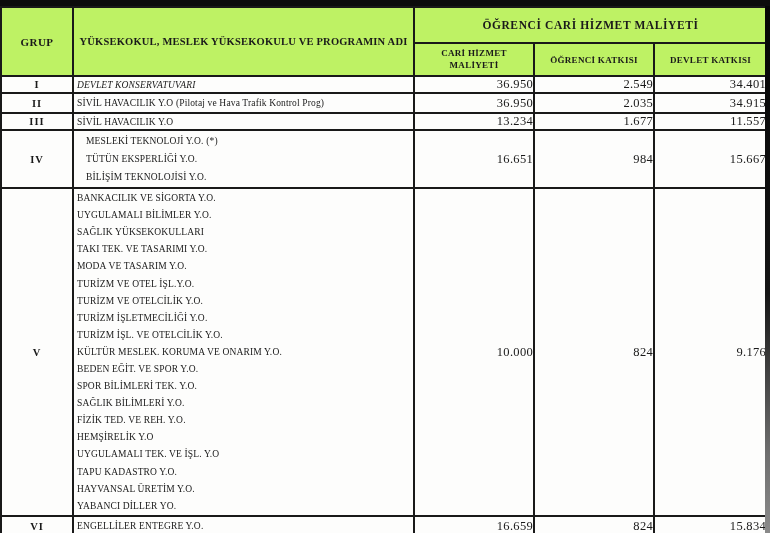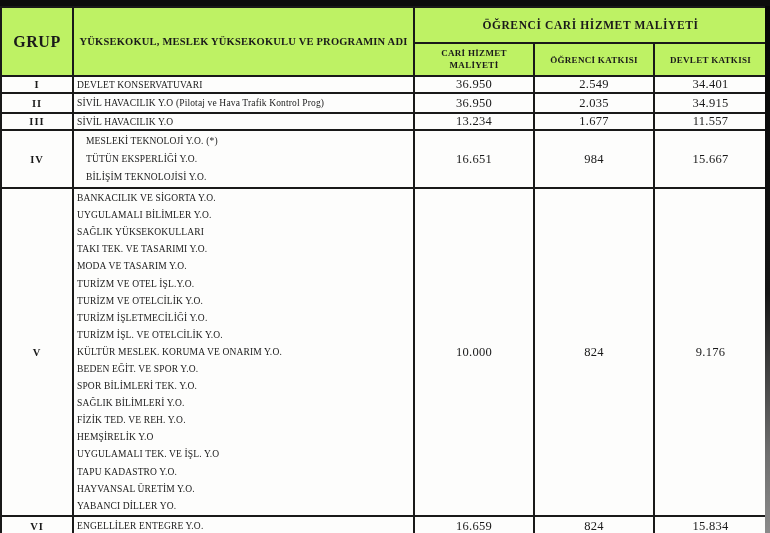--- a/index.html
+++ b/index.html
@@ -44,21 +44,21 @@
     padding: 0;
     overflow: hidden;
   }
   
   thead th {
     font-weight: bold;
     text-align: center;
     vertical-align: middle;
     background: #bef264;
   }
-  th.h-grup { font-size: 16px; letter-spacing: 0.5px; }
+  th.h-grup { font-size: 11px; letter-spacing: 0.5px; }
   th.h-name { font-size: 10.5px; letter-spacing: 0.2px; }
   th.h-group-cost { font-size: 11.5px; letter-spacing: 0.6px; height: 34px; }
   tr.subhead th { font-size: 9px; letter-spacing: 0.3px; height: 31px; }
   th.h-cari span { display: block; max-width: 82px; margin: 0 auto; line-height: 1.25; font-family: Liberation Serif, serif; }
   
   td.grup-cell {
     font-weight: bold;
     font-size: 10.5px;
     text-align: center;
     vertical-align: middle;
@@ -73,21 +73,21 @@
   }
   .program-line {
     font-size: 9.5px;
     letter-spacing: 0.15px;
     white-space: nowrap;
     display: flex;
     align-items: center;
   }
   td.value-cell {
     font-size: 12.5px;
-    text-align: center;
+    text-align: right;
     vertical-align: middle;
     letter-spacing: 0.3px;
   }
 </style>
 </head>
 <body>
 
 <div class="page">
   <div class="scan-bar-top"></div>
   <div class="scan-bar-right"></div>
@@ -111,21 +111,21 @@
             <span>CARİ HİZMET MALİYETİ</span>
           </th>
         <th>ÖĞRENCİ KATKISI</th>
         <th>DEVLET KATKISI</th>
       </tr>
     </thead>
     <tbody id="table-body">
         <tr style="height: 16px;">
           <td class="grup-cell">I</td>
           <td class="names-cell">
-            <div class="names-wrap" style="height: 13px;">
+            <div class="names-wrap" style="height: 13px; font-style: italic;">
               <div class="program-line">DEVLET KONSERVATUVARI</div>
             </div>
           </td>
           <td class="value-cell">36.950</td>
           <td class="value-cell">2.549</td>
           <td class="value-cell">34.401</td>
         </tr>
         <tr style="height: 16px;">
           <td class="grup-cell">II</td>
           <td class="names-cell">

